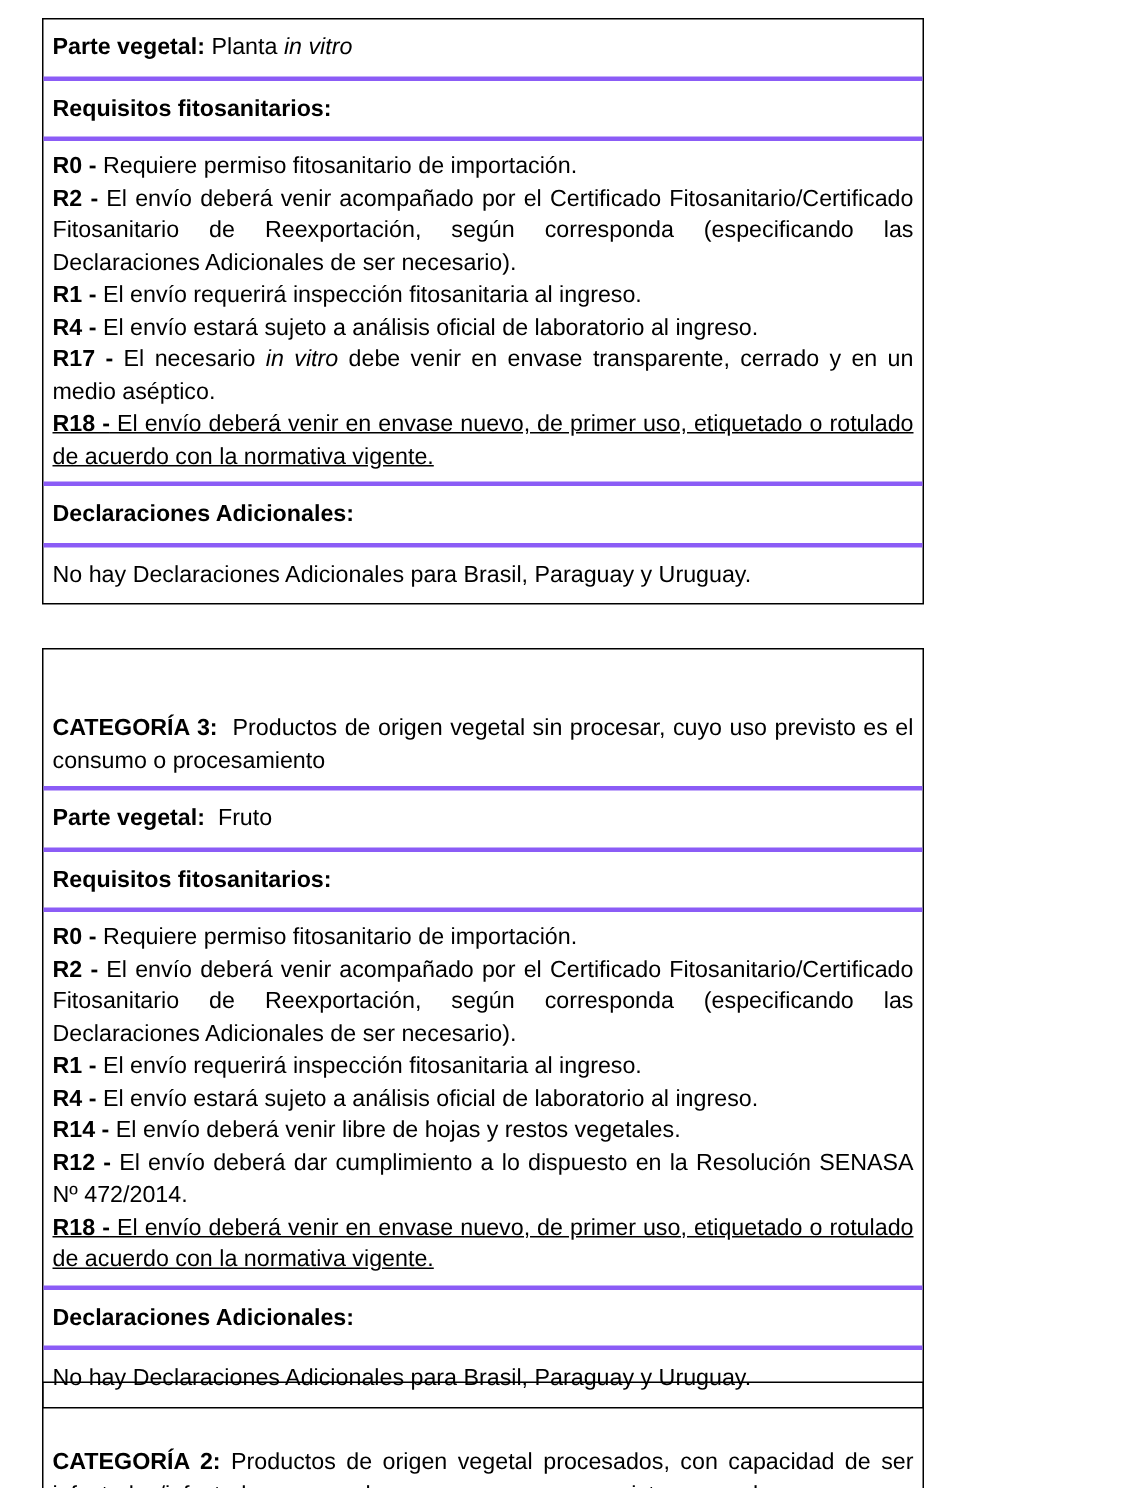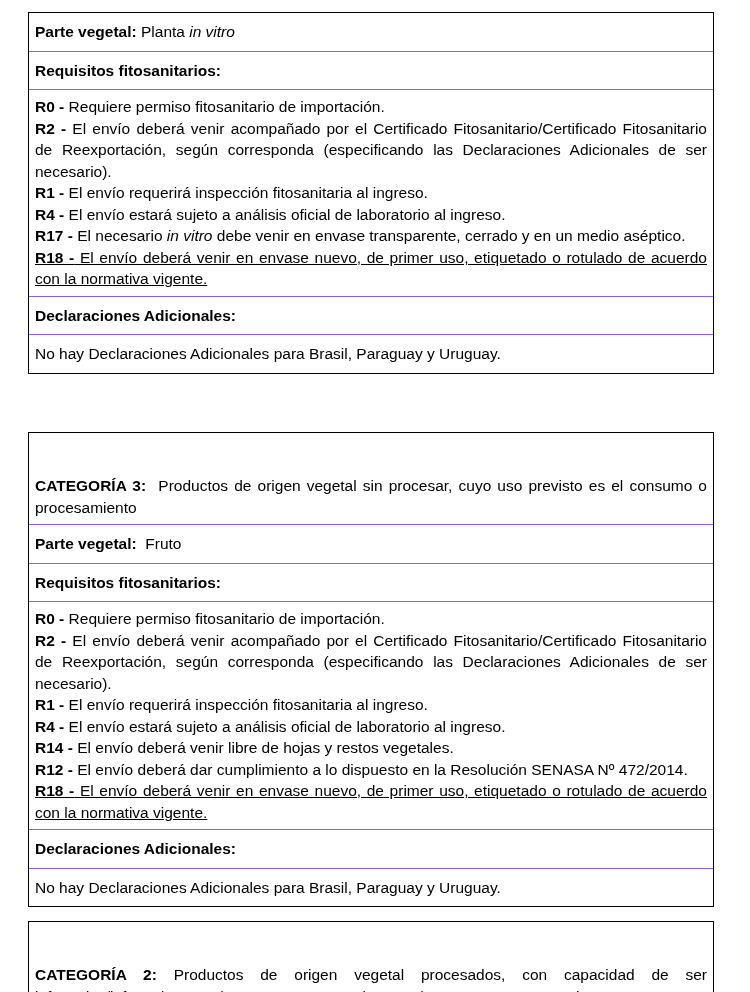--- a/index.html
+++ b/index.html
@@ -1,19 +1,19 @@
 <!DOCTYPE html>
 <html><head>
 <meta charset="utf-8">
 <style>
   html, body { margin:0; padding:0; background:#ffffff; }
   body { width:750px; height:992px; position:relative; overflow:hidden;
          font-family:"Liberation Sans", sans-serif; color:#000; font-size:15.5px; }
-  .tbl { position:absolute; left:28px; width:686px; border:1px solid #000; box-sizing:border-box; }
-  .row { border-top:1px solid #8b5cf6; padding:4px 6px 5px 6px; line-height:21.5px; }
+  .tbl { position:absolute; left:28px; width:588px; border:1px solid #000; box-sizing:border-box; }
+  .row { border-top:3px solid #8b5cf6; padding:4px 6px 5px 6px; line-height:21.5px; }
   .row:first-child { border-top:none; }
   .hdr { padding-top:8px; padding-bottom:8px; }
   .just { text-align:justify;margin-top:36px; }
   b { font-weight:bold; }
   .req { display:block; text-align:justify; }
   .req:last-child { text-align-last:left;text-decoration:underline; }
 </style>
 </head>
 <body>
 

